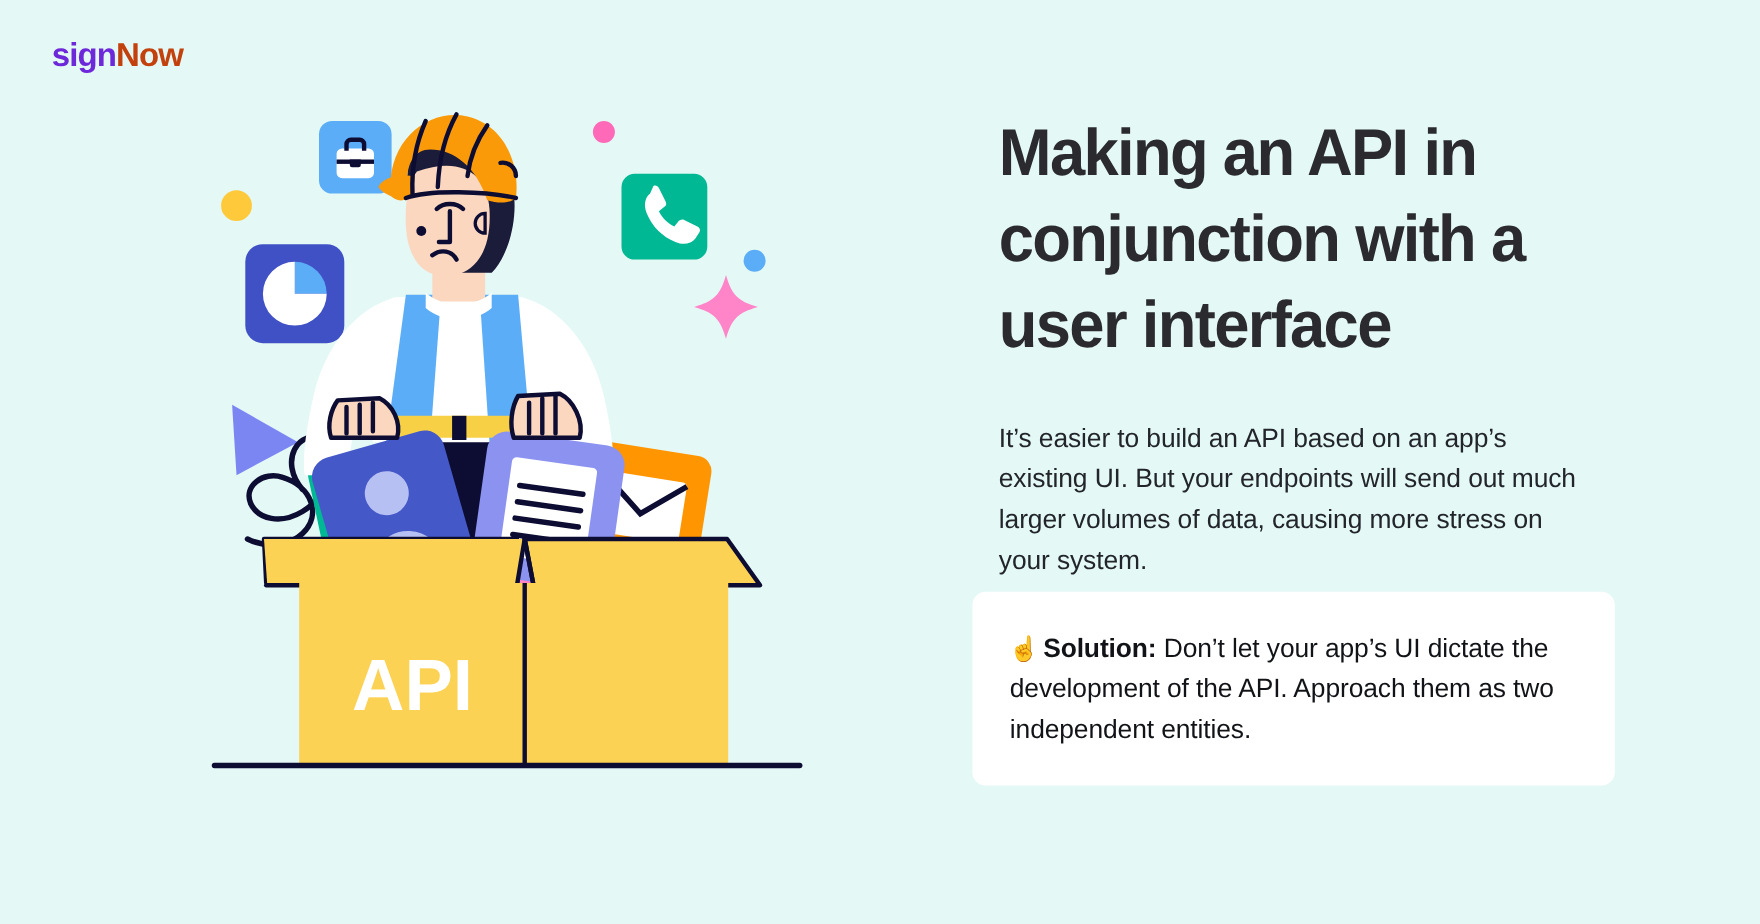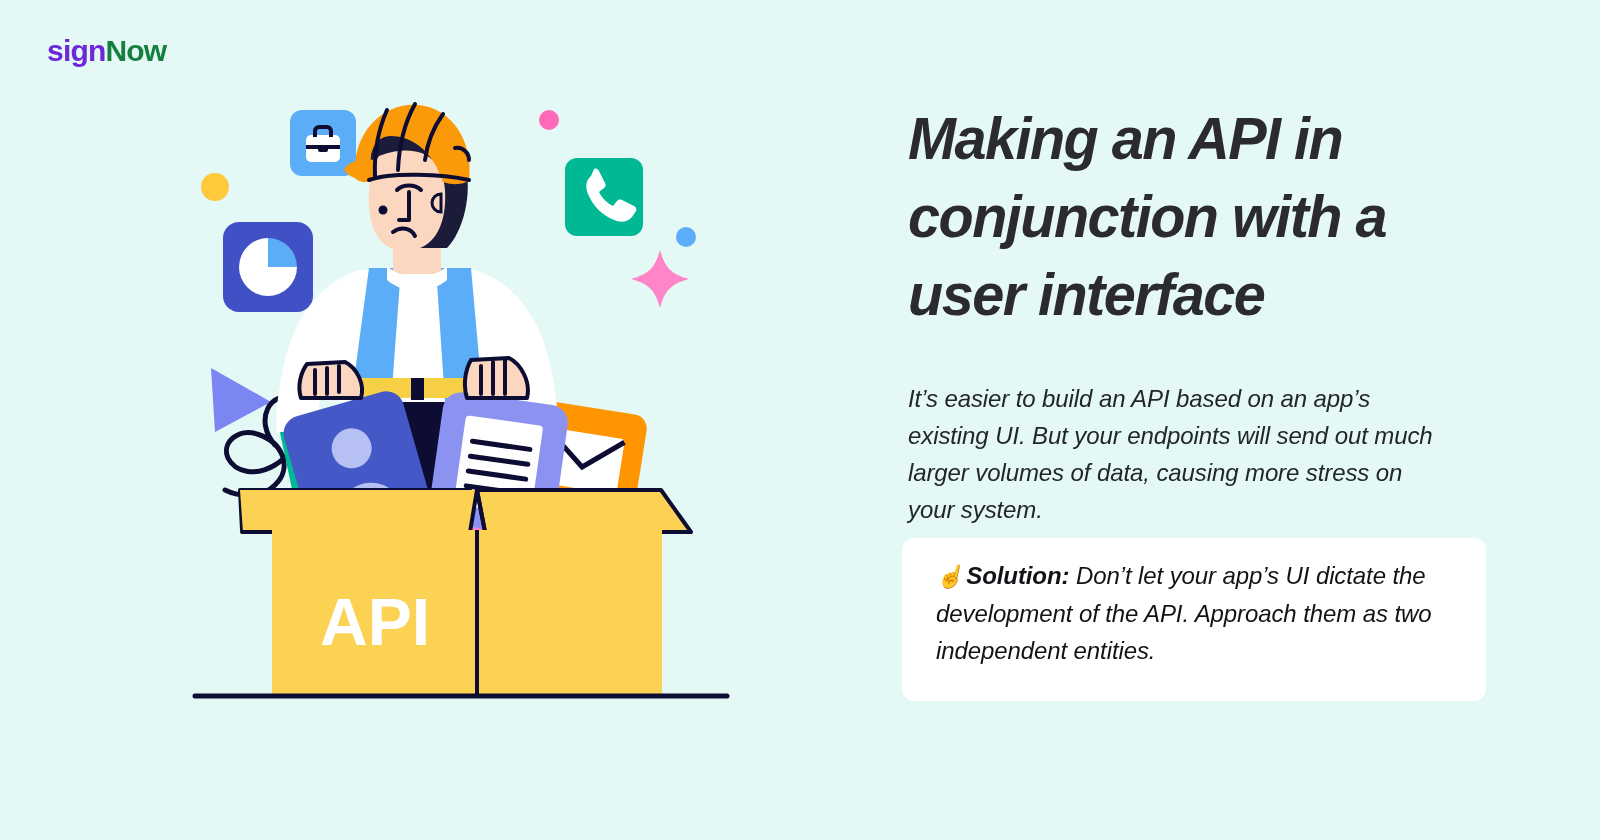--- a/index.html
+++ b/index.html
@@ -29,29 +29,28 @@
     position: absolute;
     left: 47px;
     top: 36px;
     font-size: 30px;
     font-weight: bold;
     letter-spacing: -0.8px;
     line-height: 1;
     white-space: nowrap;
   }
   .logo-sign { color: #6d28d9; }
-  .logo-now  { color: #15803d; }
+  .logo-now  { color: #c2410c; }
 
   
   .content {
     position: absolute;
     left: 908px;
     top: 100px;
     width: 580px;
-    font-style: italic;
   }
 
   .headline {
     font-family: "Liberation Sans", "DejaVu Sans", sans-serif;
     font-size: 60px;
     line-height: 78px;
     font-weight: bold;
     color: #2b2b2f;
     letter-spacing: -1.6px;
     width: 540px;
@@ -68,22 +67,21 @@
     letter-spacing: -0.1px;
   }
 
   .solution-box {
     position: absolute;
     left: -24px;
     top: 438px;
     width: 584px;
     background: #ffffff;
     border-radius: 12px;
-    padding: 19px 34px 32px 34px;
-    margin-left: 18px;
+    padding: 33px 34px 32px 34px;
   }
 
   .solution-text {
     font-size: 24px;
     line-height: 37px;
     color: #111317;
     letter-spacing: -0.1px;
   }
   .solution-emoji {
     font-size: 22px;

